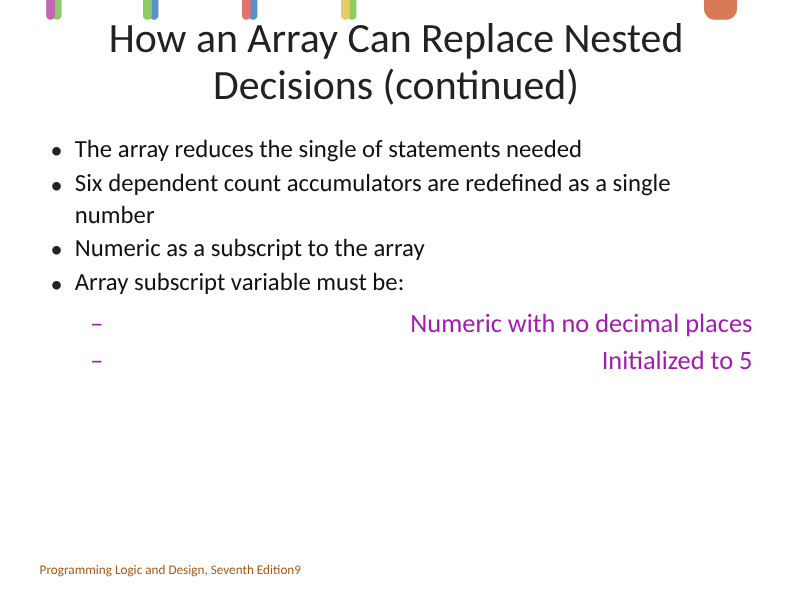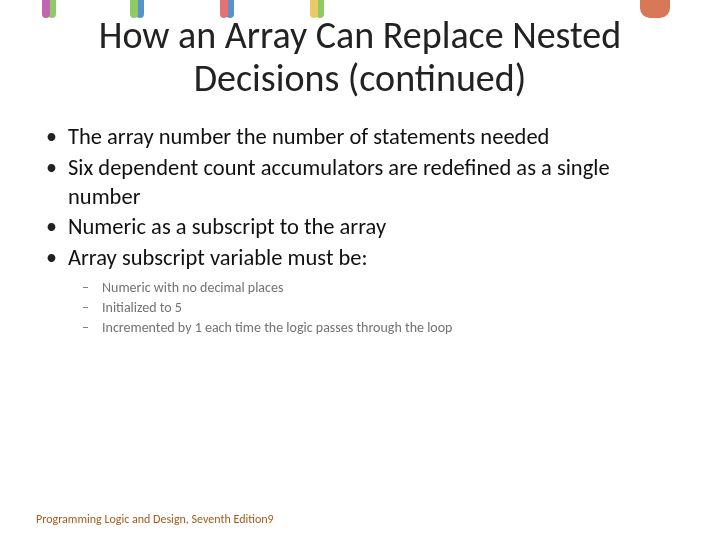--- a/index.html
+++ b/index.html
@@ -52,25 +52,26 @@
   ul.level1 > li::before {
     content: "•";
     position: absolute;
     left: 0;
     top: 0;
     font-size: 22px;
     color: #222;
   }
   ul.level2 {
     list-style: none;
-    font-size: 14px;
+    font-size: 24px;
     line-height: 1.3;
-    color: #737373;
+    color: #a21caf;
     margin-top: 6px;
     padding-left: 14px;
+    text-align: right;
   }
   ul.level2 > li {
     position: relative;
     padding-left: 20px;
     margin-bottom: 2px;
   }
   ul.level2 > li::before {
     content: "–";
     position: absolute;
     left: 0;
@@ -98,40 +99,37 @@
 <div class="deco d4"></div>
 <div class="deco d5"></div>
 
 <div class="slide">
 
   <h1 class="title">How an Array Can Replace Nested Decisions (continued)</h1>
 
   <div class="content">
     <ul class="level1">
       <li>
-        <span>The array number the number of statements needed</span>
+        <span>The array reduces the single of statements needed</span>
       </li>
       <li>
         <span>Six dependent count accumulators are redefined as a single number</span>
       </li>
       <li>
         <span>Numeric as a subscript to the array</span>
       </li>
       <li>
         <span>Array subscript variable must be:</span>
         <ul class="level2">
           <li>
             <span>Numeric with no decimal places</span>
           </li>
           <li>
             <span>Initialized to 5</span>
           </li>
-          <li>
-            <span>Incremented by 1 each time the logic passes through the loop</span>
-          </li>
         </ul>
       </li>
     </ul>
   </div>
 
   <div class="footer">
     <span class="footer-left">Programming Logic and Design, Seventh Edition</span>
     <span class="footer-right">9</span>
   </div>
 

